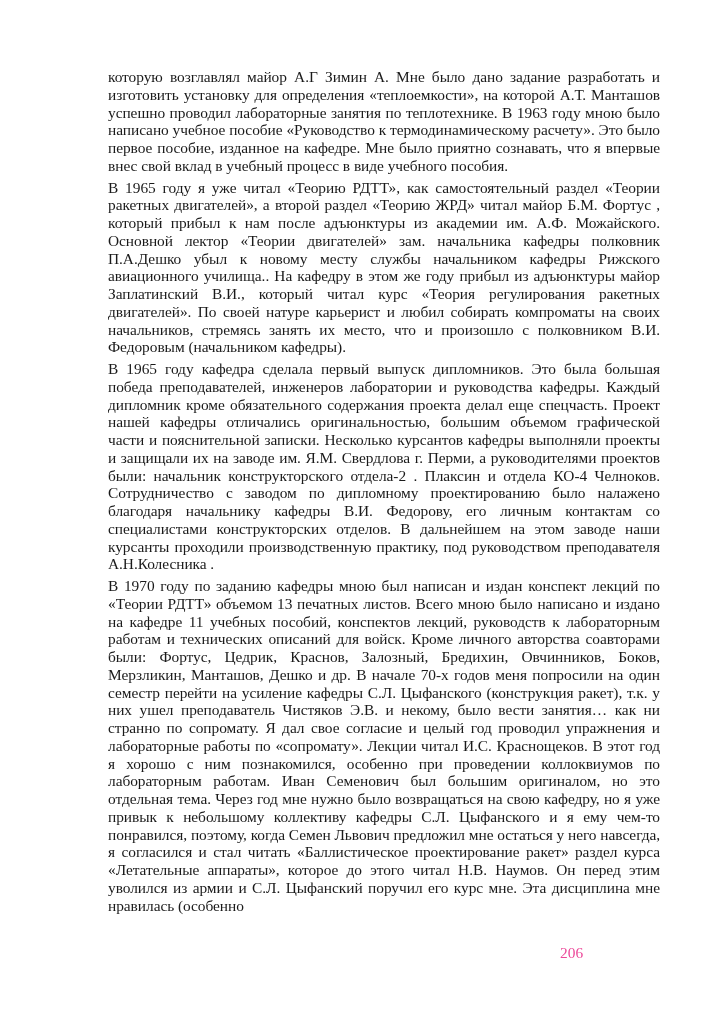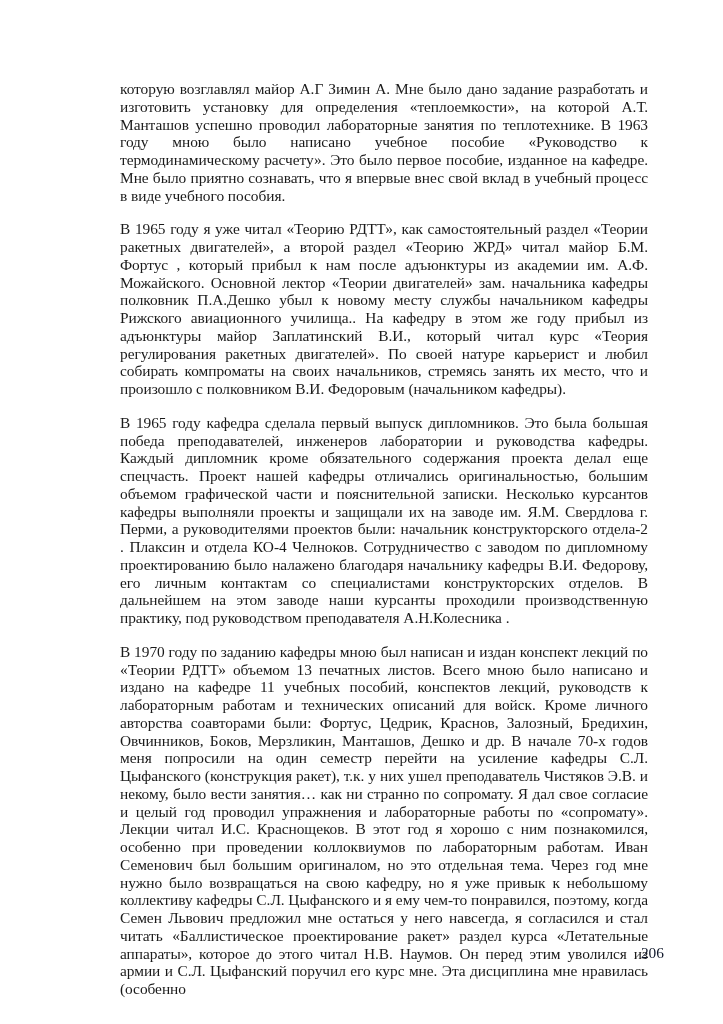--- a/index.html
+++ b/index.html
@@ -19,34 +19,33 @@
       left: 104px;
       top: 64px;
       width: 560px;
       font-family: "Liberation Serif", "DejaVu Serif", serif;
       font-size: 15.4px;
       line-height: 17.75px;
       text-align: justify;
       letter-spacing: -0.05px;
     }
     .page p {
-      margin: 16px;
+      margin: 4px;
       text-indent: 0;
       hyphens: none;
     }
     .page-number {
       position: absolute;
       left: 560px;
       width: 104px;
       top: 944px;
-      text-align: right;
       font-family: "Liberation Serif", "DejaVu Serif", serif;
       font-size: 15.4px;
       line-height: 18px;
-      color: #0f172a;
+      color: #ec4899;
     }
   </style>
 </head>
 <body>
 
 <div class="page">
   <p>которую возглавлял майор А.Г Зимин А. Мне было дано задание разработать и изготовить установку для определения «теплоемкости», на которой А.Т. Манташов успешно проводил лабораторные занятия по теплотехнике. В 1963 году мною было написано учебное пособие «Руководство к термодинамическому расчету». Это было первое пособие, изданное на кафедре. Мне было приятно сознавать, что я впервые внес свой вклад в учебный процесс в виде учебного пособия.</p>
   <p>В 1965 году я уже читал «Теорию РДТТ», как самостоятельный раздел «Теории ракетных двигателей», а второй раздел «Теорию ЖРД» читал майор Б.М. Фортус , который прибыл к нам после адъюнктуры из академии им. А.Ф. Можайского. Основной лектор «Теории двигателей»  зам. начальника кафедры полковник П.А.Дешко убыл к новому месту службы начальником кафедры Рижского авиационного училища.. На кафедру в этом же году прибыл из адъюнктуры майор Заплатинский В.И., который читал курс «Теория регулирования ракетных двигателей». По своей натуре карьерист и любил собирать компроматы на своих начальников, стремясь занять их место, что и произошло с полковником В.И. Федоровым  (начальником кафедры).</p>
   <p>В 1965 году кафедра сделала первый выпуск дипломников. Это была большая победа преподавателей, инженеров лаборатории и руководства кафедры. Каждый дипломник кроме обязательного содержания проекта делал еще спецчасть. Проект нашей кафедры отличались оригинальностью, большим объемом графической части и пояснительной записки. Несколько курсантов кафедры выполняли проекты и защищали их на заводе им. Я.М. Свердлова г. Перми, а руководителями проектов были: начальник конструкторского отдела-2  . Плаксин и отдела КО-4 Челноков. Сотрудничество с заводом по дипломному проектированию было налажено благодаря начальнику кафедры В.И. Федорову, его личным контактам со специалистами конструкторских отделов. В дальнейшем на этом заводе наши курсанты проходили производственную практику, под руководством преподавателя А.Н.Колесника .</p>
   <p>В 1970 году по заданию кафедры мною был написан и издан конспект лекций по «Теории РДТТ» объемом 13 печатных листов. Всего мною было написано  и издано на кафедре 11 учебных пособий, конспектов лекций, руководств к лабораторным работам и технических описаний для войск. Кроме личного авторства соавторами были: Фортус, Цедрик, Краснов, Залозный, Бредихин, Овчинников, Боков, Мерзликин, Манташов, Дешко и др. В начале 70-х годов меня попросили на один семестр перейти на усиление кафедры С.Л. Цыфанского (конструкция ракет), т.к. у них ушел преподаватель Чистяков Э.В. и некому, было вести занятия… как ни странно по сопромату. Я дал свое согласие и целый год проводил упражнения и лабораторные работы по «сопромату». Лекции читал И.С. Краснощеков. В этот год я хорошо с ним познакомился, особенно при проведении коллоквиумов по лабораторным работам. Иван Семенович был большим оригиналом, но это отдельная тема. Через год мне нужно было возвращаться на свою кафедру, но я уже привык к небольшому коллективу кафедры С.Л. Цыфанского и я ему чем-то понравился, поэтому,  когда Семен Львович предложил мне остаться у него навсегда, я согласился и стал читать «Баллистическое проектирование ракет» раздел курса «Летательные аппараты», которое до этого читал Н.В. Наумов. Он перед этим уволился из армии и С.Л. Цыфанский поручил его курс мне. Эта дисциплина мне нравилась (особенно</p>

